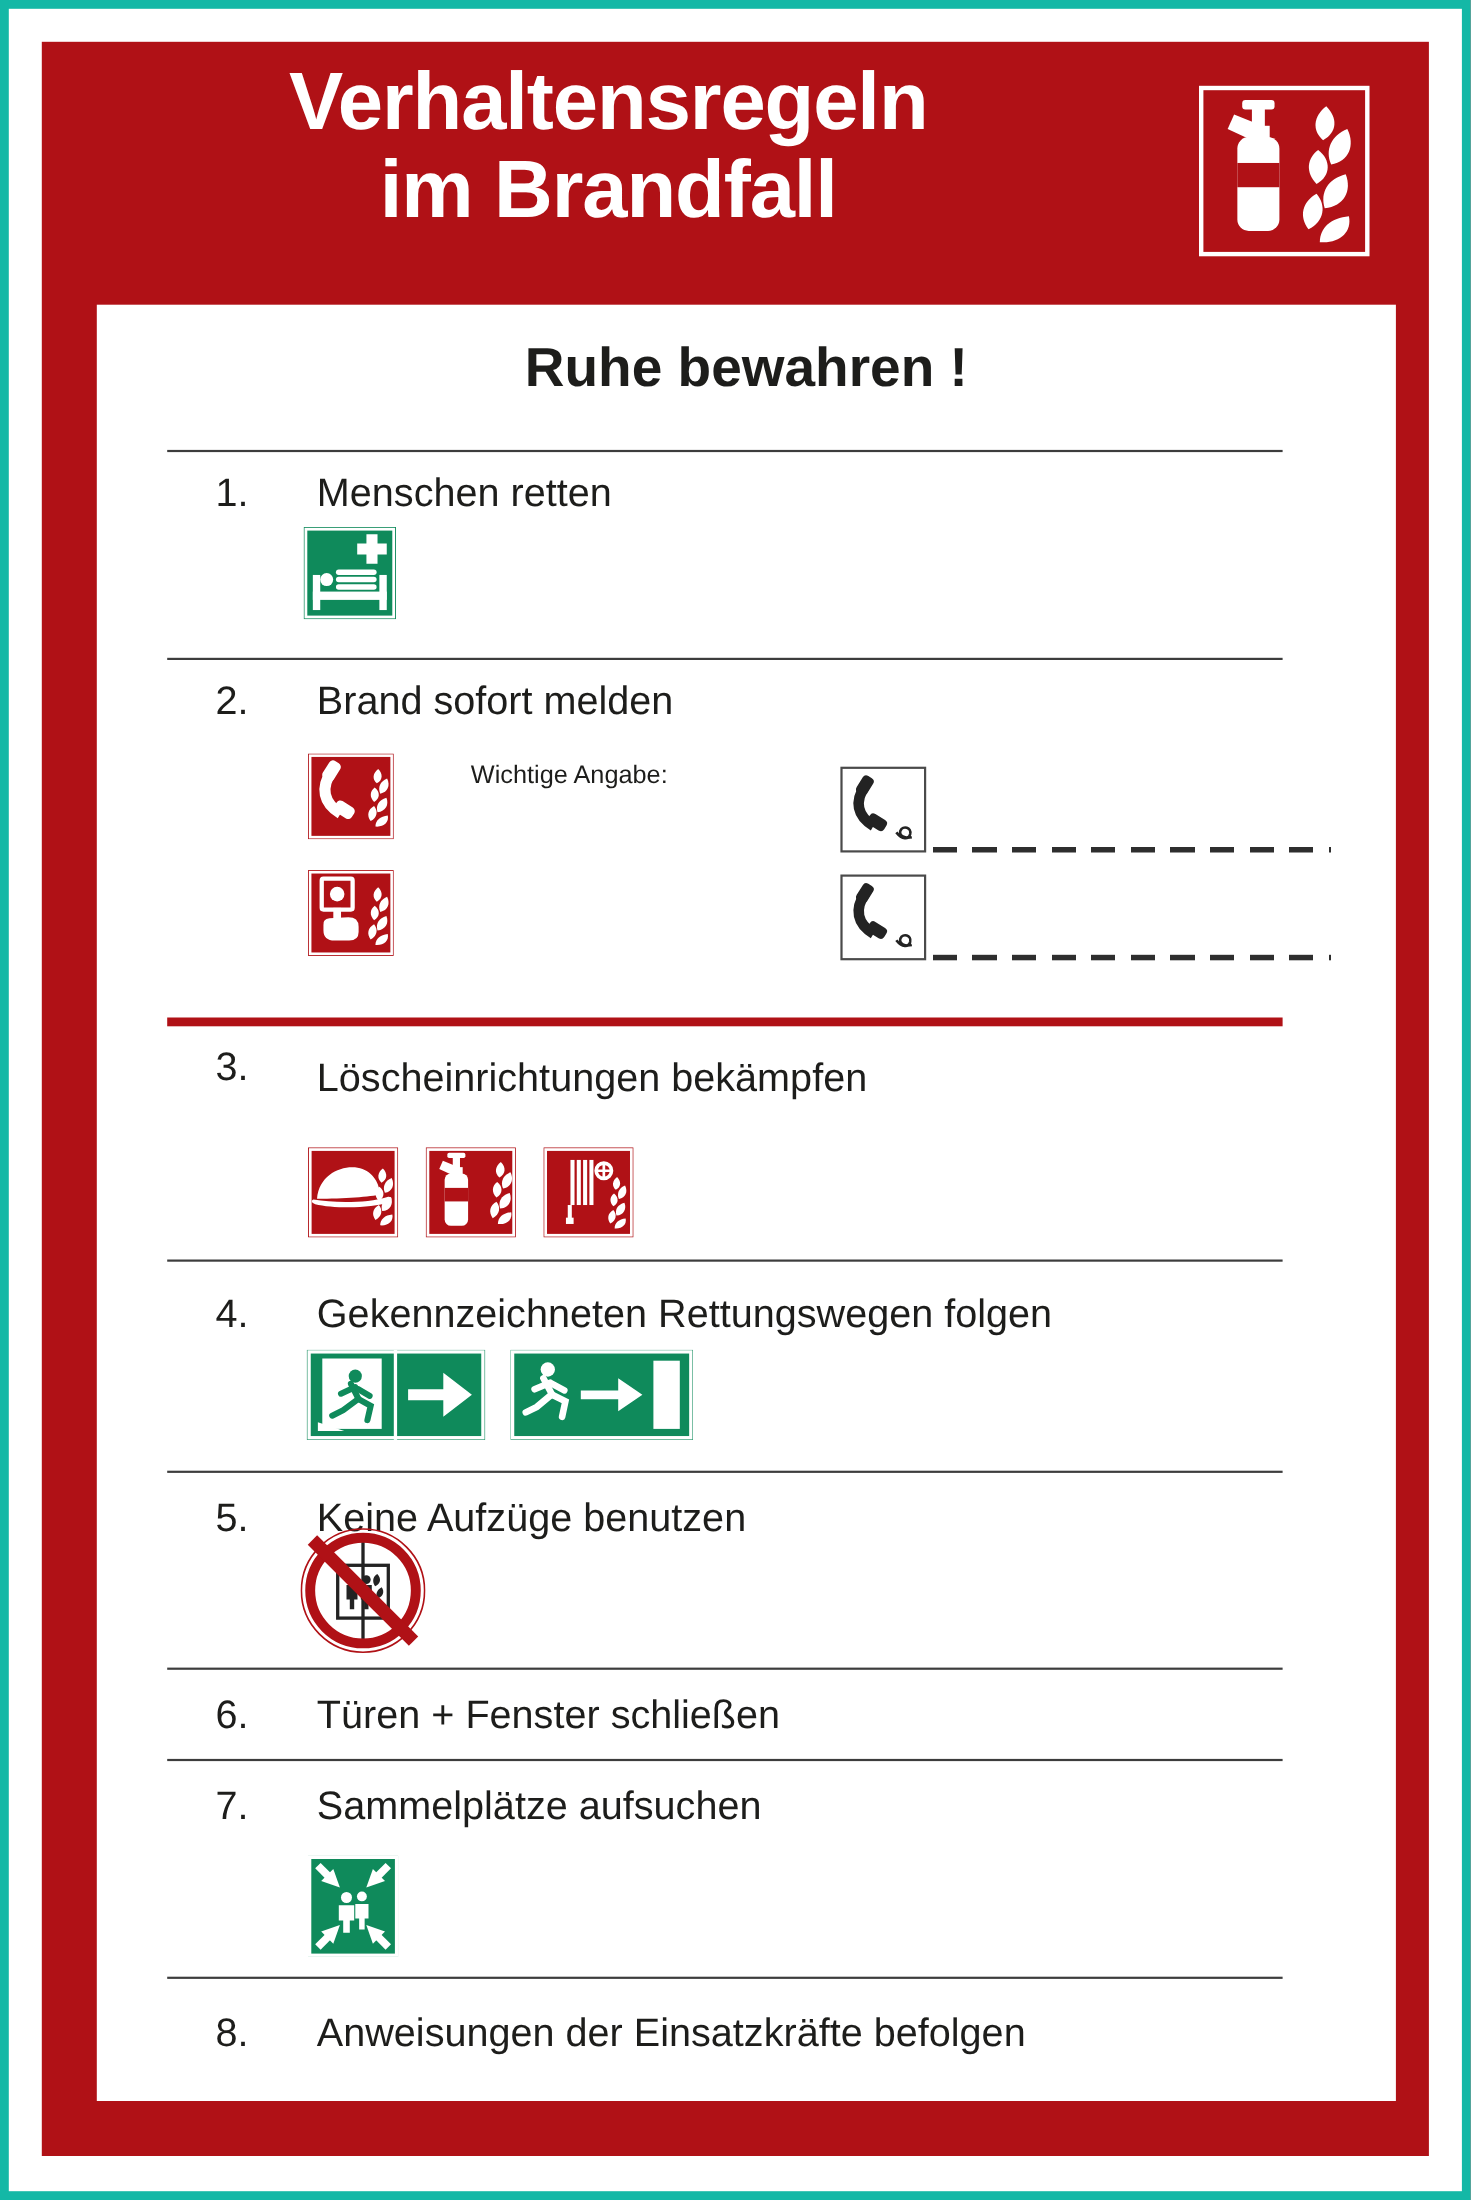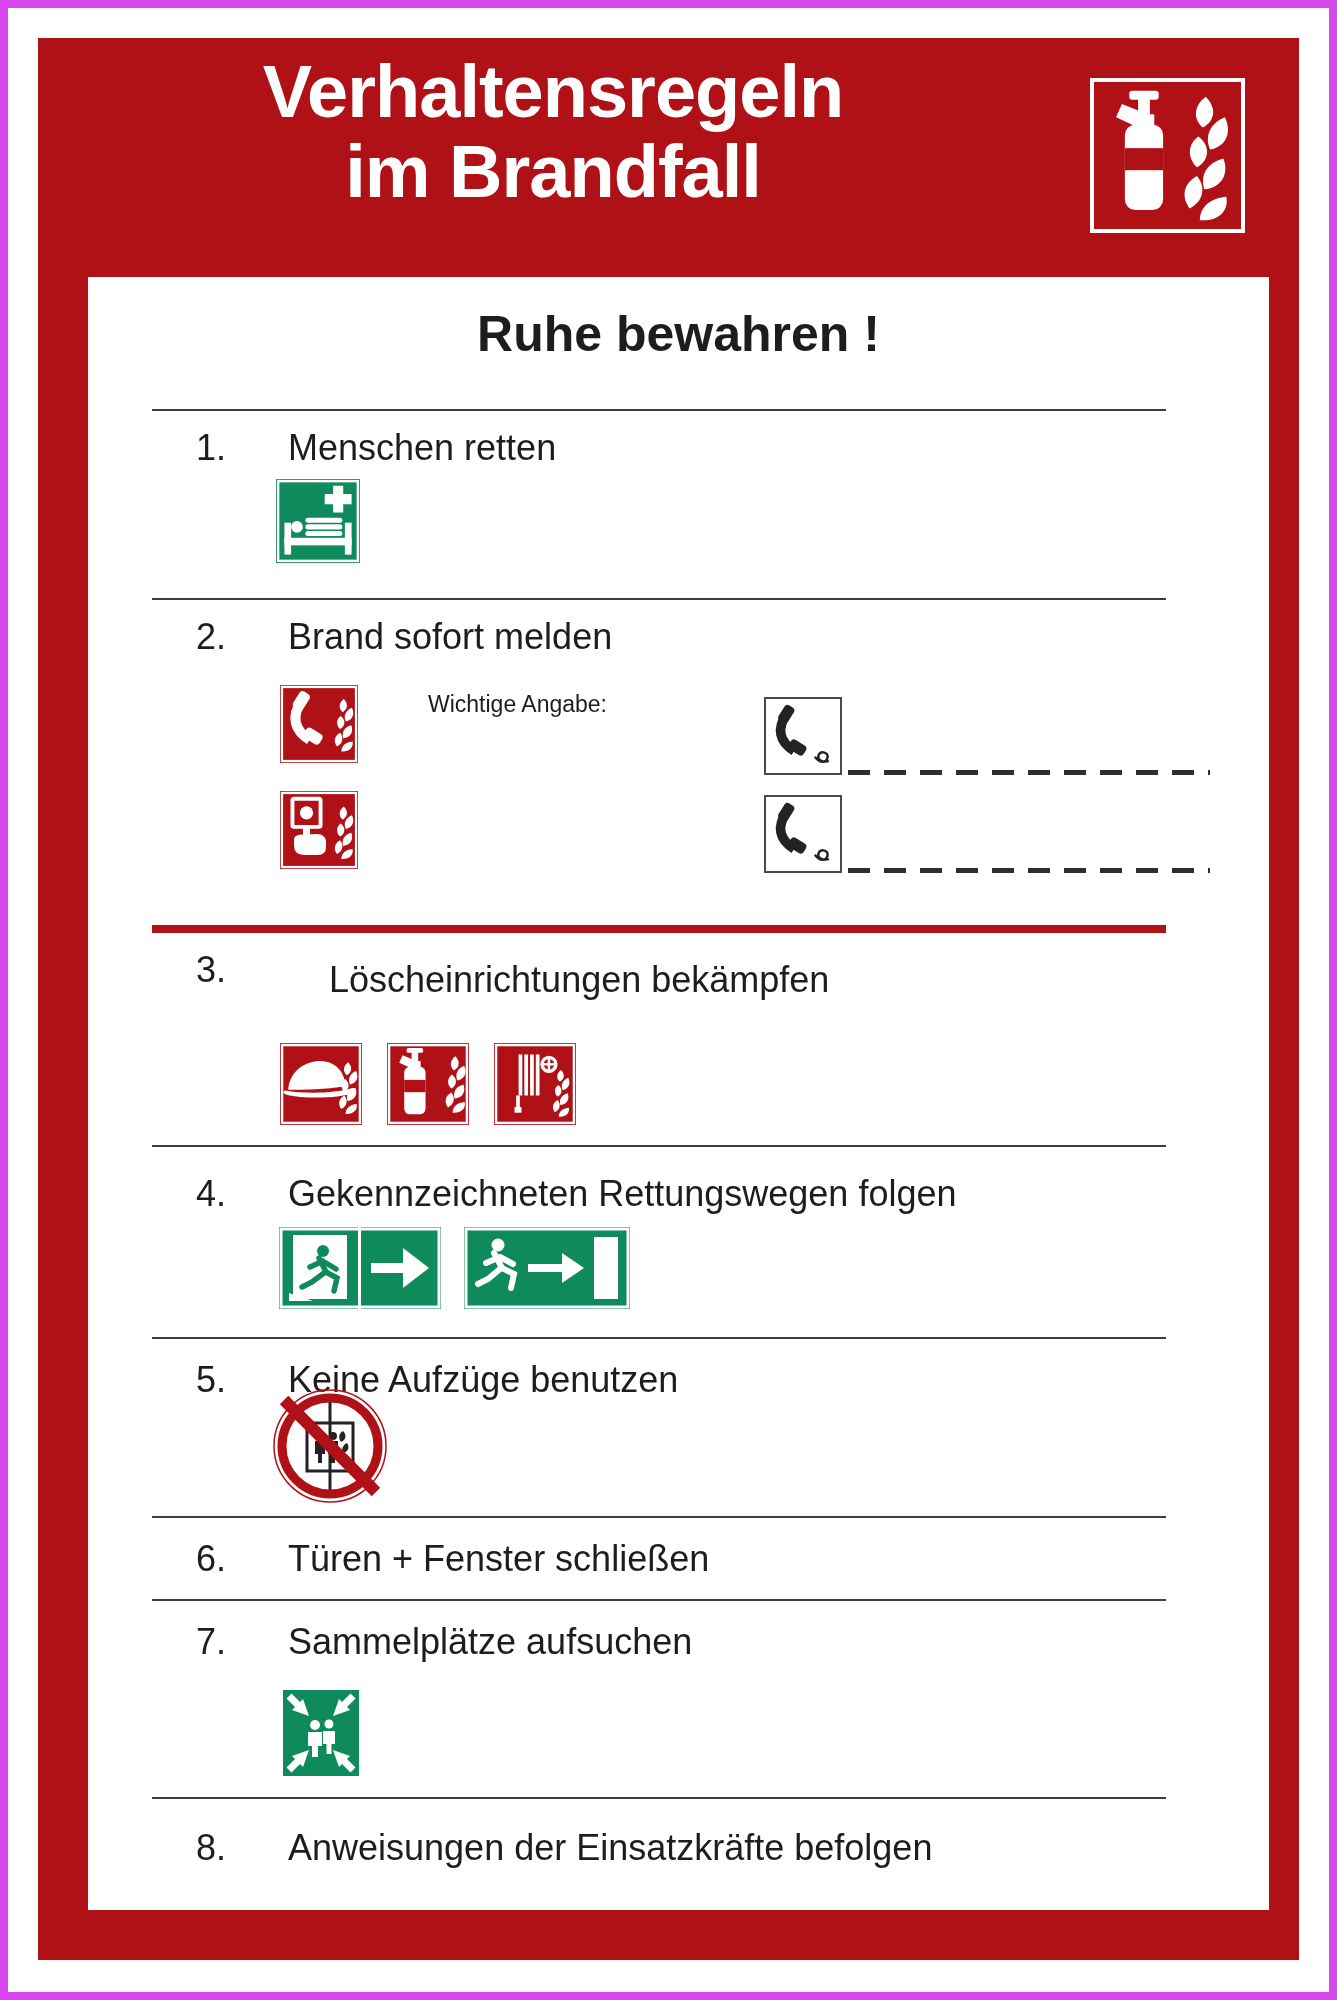--- a/index.html
+++ b/index.html
@@ -3,36 +3,36 @@
 <meta charset="utf-8">
 <style>
   :root{
     --red:#B01116;
     --green:#0F8A5B;
     --line:#3D3D3D;
     --txt:#1D1D1B;
   }
   html,body{margin:0;padding:0;background:#888;}
   body{font-family:"Liberation Sans", sans-serif;}
-  .poster{position:relative;width:1337px;height:2000px;background:#d946ef;margin:0 auto;overflow:hidden;}
+  .poster{position:relative;width:1337px;height:2000px;background:#14b8a6;margin:0 auto;overflow:hidden;}
   .inner{position:absolute;inset:8px;background:#fff;}
   .red-panel{position:absolute;left:30px;top:30px;width:1261px;height:1922px;background:var(--red);}
   .title{position:absolute;left:20px;top:14px;width:990px;text-align:center;color:#fff;
          font-size:74px;line-height:80px;font-weight:700;letter-spacing:-1px;}
   .ext-box{position:absolute;left:1052px;top:40px;width:147px;height:147px;background:var(--red);
            border:4px solid #fff;}
   .ext-box svg{width:100%;height:100%;display:block;}
   .content{position:absolute;left:50px;top:239px;width:1161px;height:1633px;background:#fff;color:var(--txt);padding-left:20px;}
   .rb{position:absolute;left:0;right:0;top:28px;text-align:center;font-size:50px;font-weight:700;}
   .hr{position:absolute;left:64px;width:1014px;height:2px;background:var(--line);}
   .redline{position:absolute;left:64px;top:648px;width:1014px;height:8px;background:var(--red);}
   .item{position:absolute;left:0;width:100%;font-size:36px;}
   .num{position:absolute;left:108px;top:0;}
   .txt{position:absolute;left:200px;top:0;white-space:nowrap;}
-  .txt .l2{display:block;margin-top:10px;margin-left:41px;}
+  .txt .l2{display:block;margin-top:10px;}
   .icon{position:absolute;display:block;}
   .icon svg{width:100%;height:100%;display:block;}
   .phone-box{position:absolute;width:78px;height:78px;background:#fff;border:2px solid #4a4a4a;box-sizing:border-box;}
   .dash{position:absolute;height:5px;width:362px;
         background:repeating-linear-gradient(90deg,#2e2e2e 0 22px,transparent 22px 36px);}
   .info-title{position:absolute;left:340px;top:414px;font-size:23px;}
   .questions{position:absolute;left:340px;top:468px;font-size:27px;line-height:39px;}
   .q b{font-weight:700;}
 </style>
 </head>

